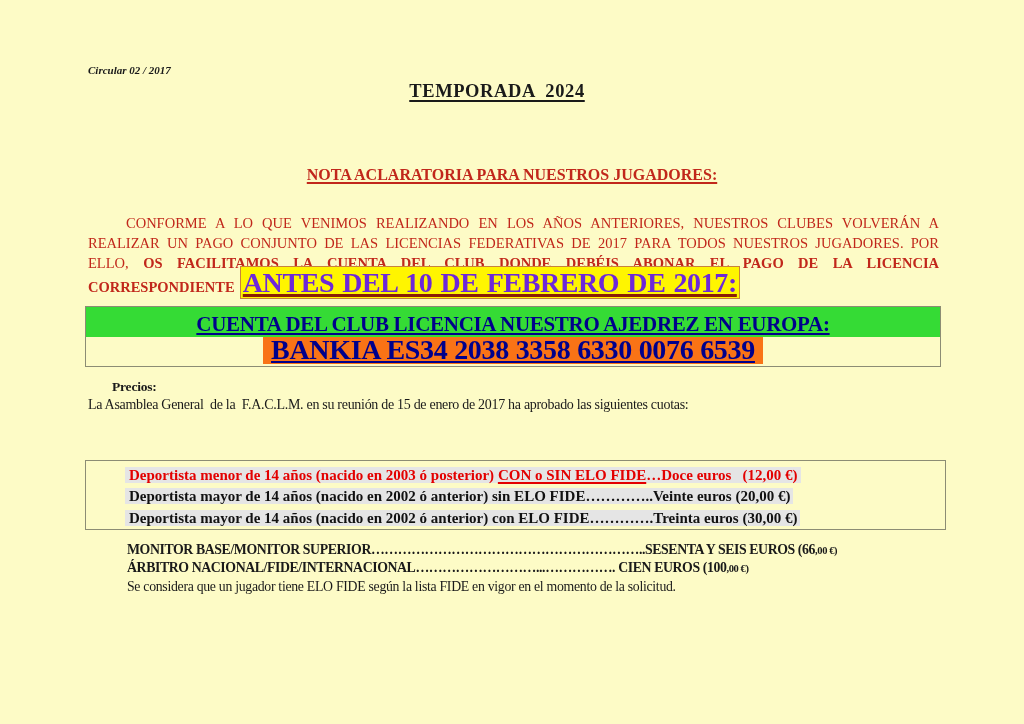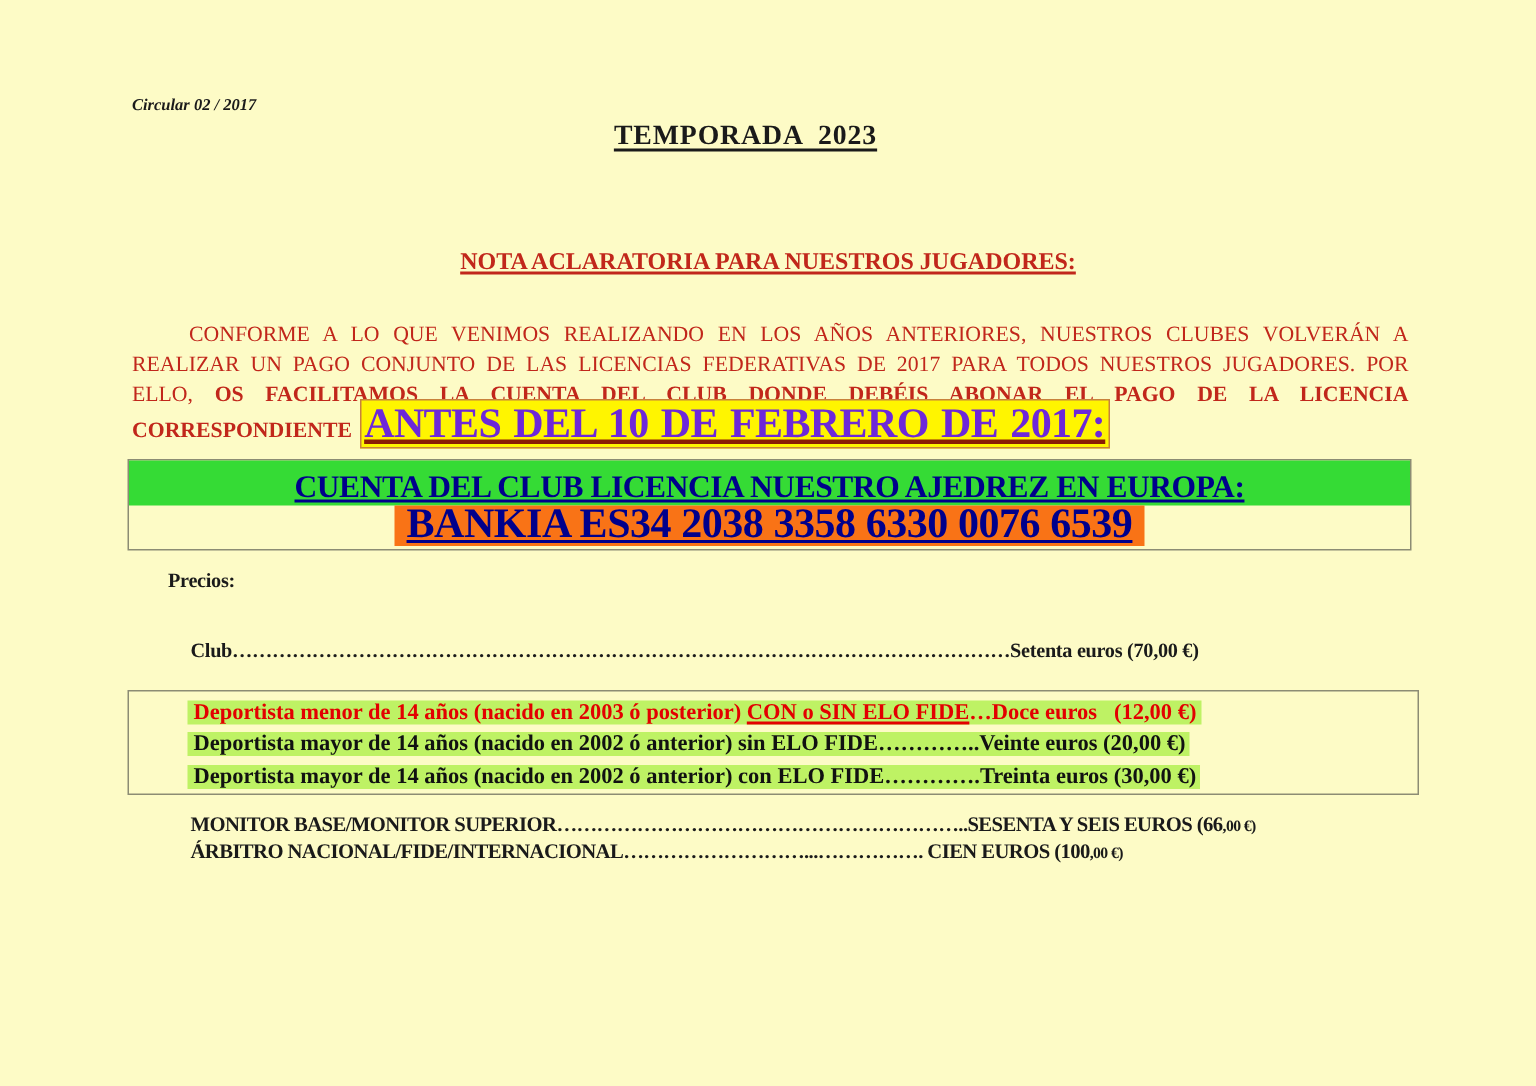--- a/index.html
+++ b/index.html
@@ -82,21 +82,21 @@
     position: absolute; top: 426px; left: 127px;
     font-size: 13.5px; font-weight: bold; letter-spacing: -0.2px;
   }
 
   .fee-box {
     position: absolute; top: 460px; left: 85px; width: 859px; height: 68px;
     border: 1px solid #8C8C74;
   }
   .fee-rows { margin: 4px 0 0 39px; }
   .fee-row { display: block; line-height: 21.3px; font-size: 15px; font-weight: bold; }
-  .fee-row > span { background: #bef264; padding: 0 3px 0 4px; }
+  .fee-row > span { background: #e5e5e5; padding: 0 3px 0 4px; }
   .fee-row-red { color: #E30000; }
   .fee-row-black { color: #111; }
   .fee-underline { text-decoration: underline; text-decoration-thickness: 1.5px; text-underline-offset: 2px; }
 
   .official-line {
     position: absolute; left: 127px;
     font-size: 13.8px; font-weight: bold; letter-spacing: -0.4px;
   }
   .official-small { font-size: 10.5px; }
   .monitor-line { top: 542px; }
@@ -107,42 +107,43 @@
   }
 </style>
 </head>
 <body>
 
 <div class="page">
 
 
   <div class="circular">Circular 02 / 2017</div>
 
-  <div class="season-title"><span class="u">TEMPORADA  2023</span></div>
+  <div class="season-title"><span class="u">TEMPORADA  2024</span></div>
 
   <div class="nota-heading"><span class="u">NOTA ACLARATORIA PARA NUESTROS JUGADORES:</span></div>
 
   <div class="nota-paragraph"><span>CONFORME A LO QUE VENIMOS REALIZANDO EN LOS AÑOS ANTERIORES, NUESTROS CLUBES VOLVERÁN A REALIZAR UN PAGO CONJUNTO DE LAS LICENCIAS FEDERATIVAS DE 2017 PARA TODOS NUESTROS JUGADORES. POR ELLO, </span><span class="bold">OS FACILITAMOS LA CUENTA DEL CLUB DONDE DEBÉIS ABONAR EL PAGO DE LA LICENCIA CORRESPONDIENTE </span><span class="deadline pre">ANTES DEL 10 DE FEBRERO DE 2017:</span></div>
 
   <div class="account-box">
     <span class="acct-line1"><span class="acct-underline">CUENTA DEL CLUB LICENCIA NUESTRO AJEDREZ EN EUROPA:</span></span>
     <span class="acct-line2-row"><span class="acct-line2 acct-underline">BANKIA ES34 2038 3358 6330 0076 6539</span></span>
   </div>
 
   <div class="prices-label">Precios:</div>
 
+  <div class="prices-intro pre">La Asamblea General  de la  F.A.C.L.M. en su reunión de 15 de enero de 2017 ha aprobado las siguientes cuotas:</div>
 
-  <div class="club-line">Club………………………………………………………………………………………………………Setenta euros (70,00 €)</div>
 
   <div class="fee-box">
     <div class="fee-rows">
       <span class="fee-row fee-row-red"><span class="pre"><span>Deportista menor de 14 años (nacido en 2003 ó posterior) </span><span class="fee-underline">CON o SIN ELO FIDE</span><span>…Doce euros   (12,00 €)</span></span></span>
       <span class="fee-row fee-row-black"><span class="pre">Deportista mayor de 14 años (nacido en 2002 ó anterior) sin ELO FIDE…………..Veinte euros (20,00 €)</span></span>
       <span class="fee-row fee-row-black"><span class="pre">Deportista mayor de 14 años (nacido en 2002 ó anterior) con ELO FIDE………….Treinta euros (30,00 €)</span></span>
     </div>
   </div>
 
   <div class="official-line monitor-line"><span>MONITOR BASE/MONITOR SUPERIOR……………………………………………………..SESENTA Y SEIS EUROS (66</span><span class="official-small">,00 €)</span></div>
 
   <div class="official-line arbitro-line"><span class="pre">ÁRBITRO NACIONAL/FIDE/INTERNACIONAL………………………...……………. CIEN EUROS (100</span><span class="official-small">,00 €)</span></div>
 
+  <div class="footnote">Se considera que un jugador tiene ELO FIDE según la lista FIDE en vigor en el momento de la solicitud.</div>
 
 </div>
 
 </body></html>

